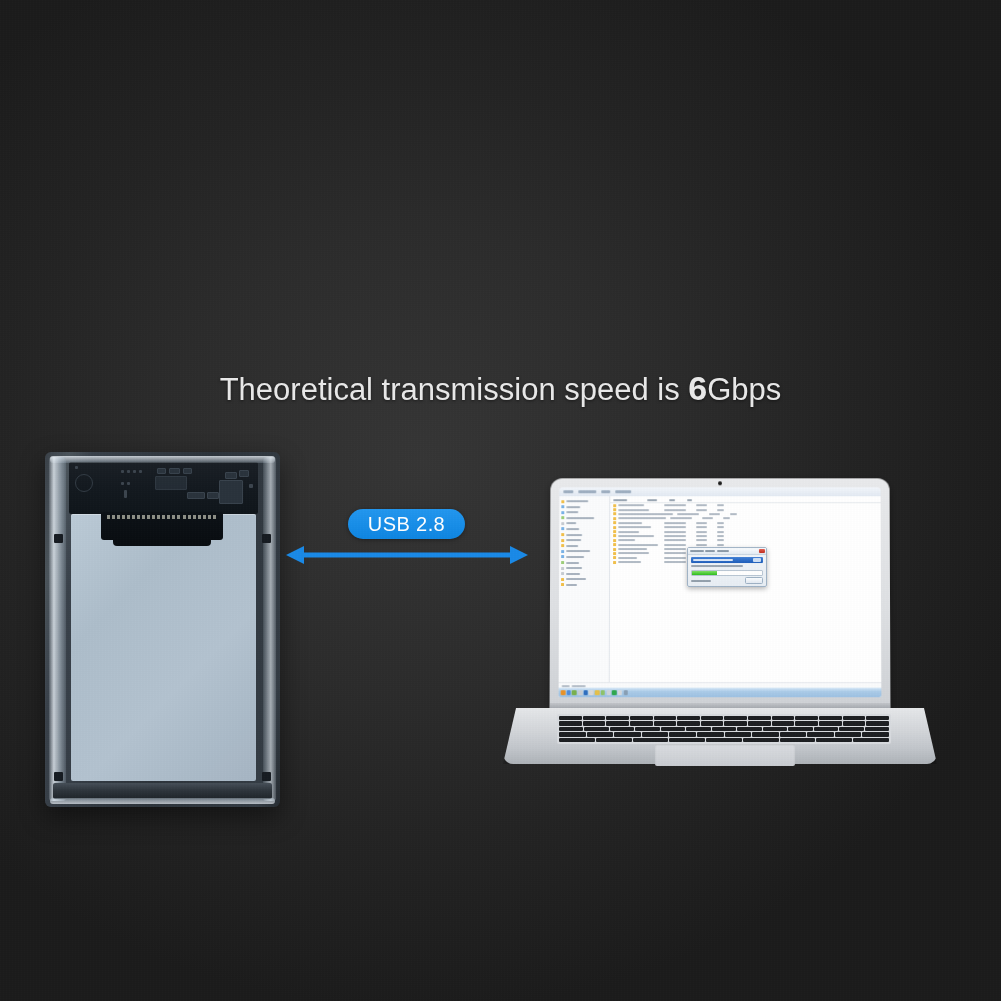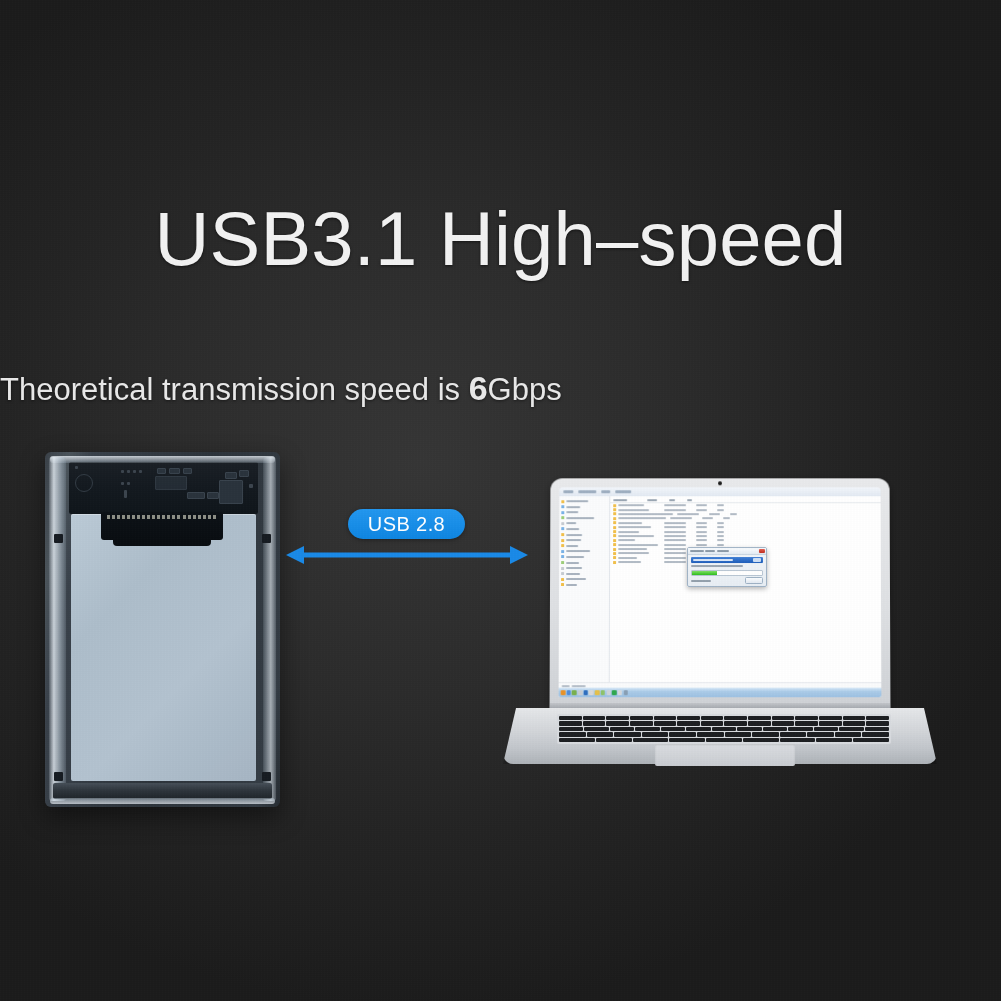--- a/index.html
+++ b/index.html
@@ -24,21 +24,21 @@
   }
   
   .headline{
     position:absolute;left:0;right:0;text-align:center;
     color:#f2f2f2;font-weight:400;letter-spacing:.2px;
     text-shadow:0 1px 3px rgba(0,0,0,.55);
   }
   #h-line1{top:196px;font-size:76px;line-height:86px;}
   #h-line2{top:276px;font-size:76px;line-height:86px;}
   #subtitle{
-    position:absolute;left:0;right:0;top:368px;text-align:left;
+    position:absolute;left:0;right:0;top:368px;text-align:center;
     color:#e9e9e9;font-size:31px;font-weight:400;line-height:40px;
     text-shadow:0 1px 3px rgba(0,0,0,.5);
   }
   #subtitle .big{font-size:34px;font-weight:700;}
   
   #badge{
     position:absolute;left:348px;top:509px;width:117px;height:30px;
     background:linear-gradient(180deg,#2397ef 0%,#0f86e2 100%);
     border-radius:18px;display:flex;align-items:center;justify-content:center;
     color:#fff;font-size:20px;letter-spacing:.4px;
@@ -212,21 +212,20 @@
   .dlg-btn{
     width:16px;height:5px;border:1px solid #9fb3c6;border-radius:1.5px;
     background:linear-gradient(180deg,#fbfdff,#e3eaf2);
   }
 </style>
 </head>
 <body>
 
 <div id="stage">
 
-  <div class="headline" id="h-line1">USB3.1 High–speed</div>
 
   <div id="subtitle"><span>Theoretical transmission speed is </span><span class="big">6</span><span>Gbps</span></div>
 
   <div id="enclosure">
     <div class="enc-shell"></div>
     <div class="enc-drive"></div>
     <div class="enc-pcb">
       <div class="pcb-ring"></div>
       <i class="pcb-dot" style="left:52px;top:8px;width:3px;height:3px"></i>
       <i class="pcb-dot" style="left:58px;top:8px;width:3px;height:3px"></i>

